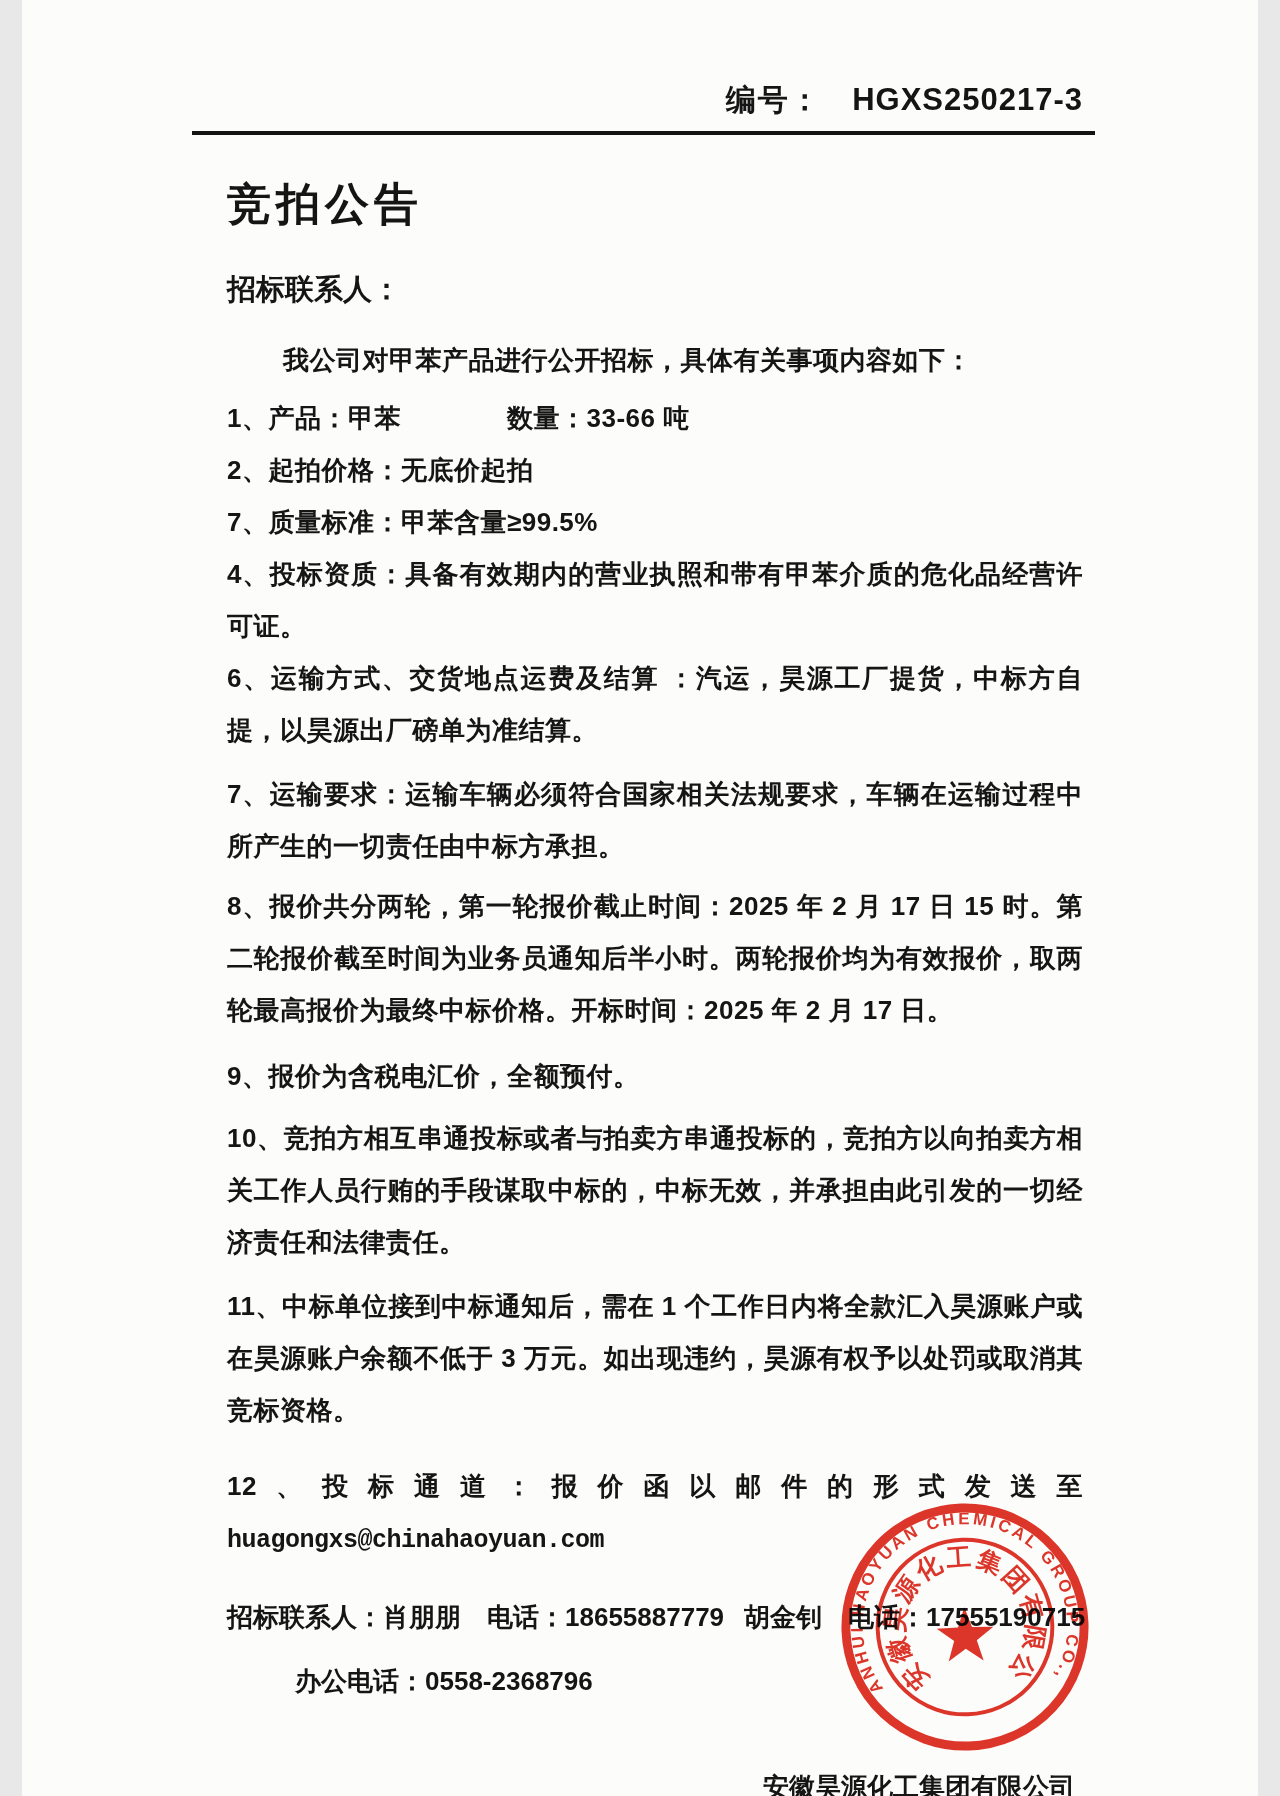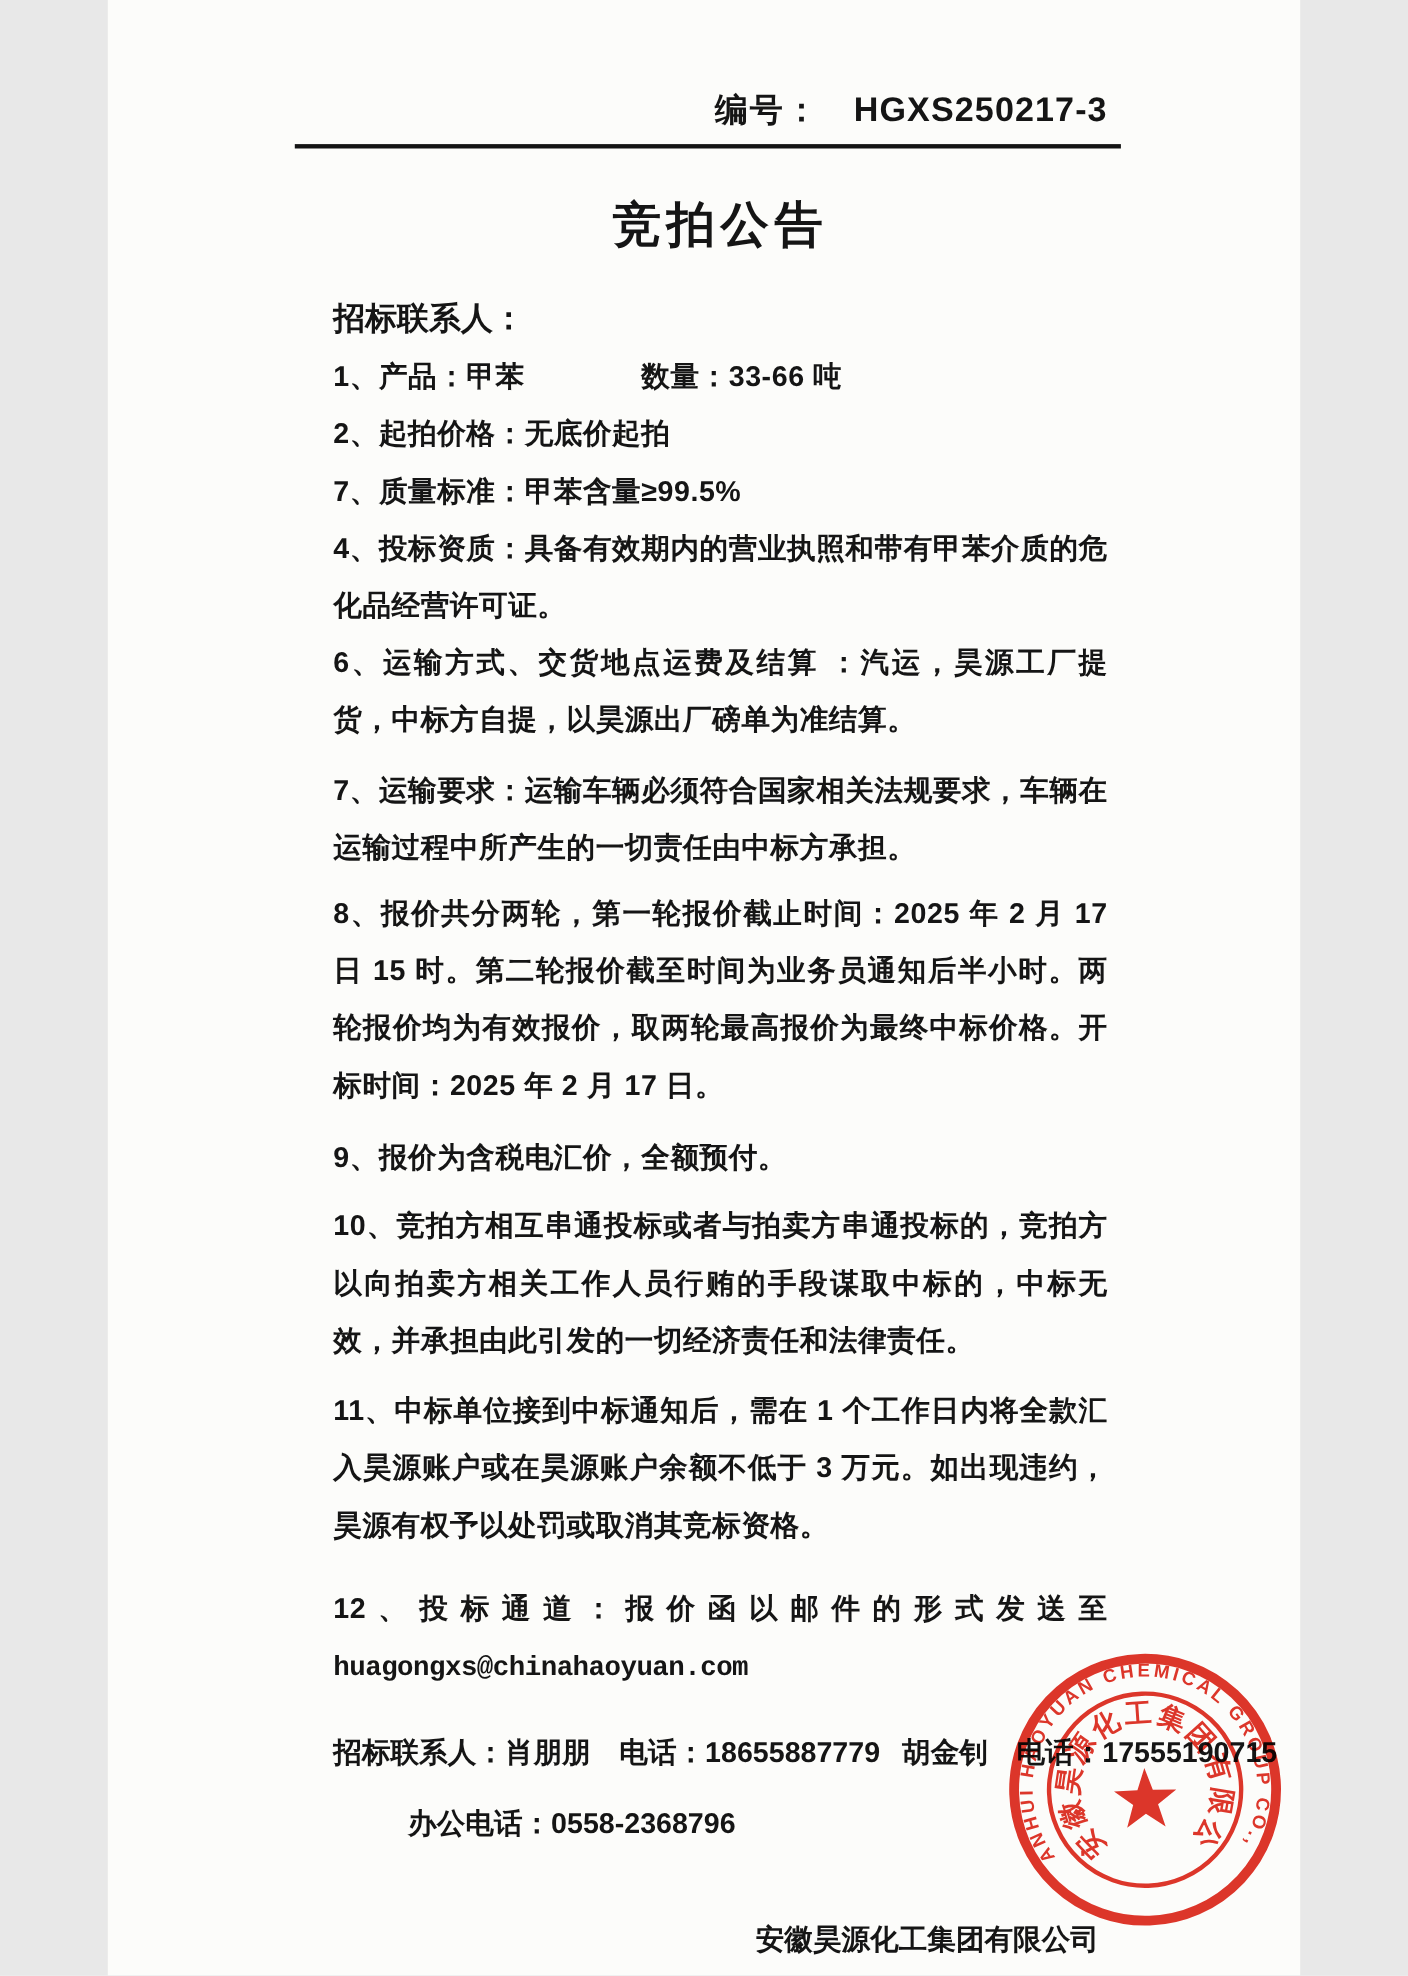--- a/index.html
+++ b/index.html
@@ -1,20 +1,20 @@
 <!DOCTYPE html>
 <html style="--stamp: #dd2418;"><head>
 <meta charset="utf-8">
 <style>
   :root { --stamp: #dd2418; --ink: #151515; }
   * { margin: 0; padding: 0; box-sizing: border-box; }
   html, body { background: #e8e8e8; }
   .doc {
     position: relative;
-    width: 1084px;
+    width: 1236px;
     height: 1796px;
     margin: 0 auto;
     background: #fcfcfa;
     overflow: hidden;
     color: var(--ink);
     font-family: "Liberation Sans", "DejaVu Sans", sans-serif;
   }
   .content { padding: 0 175px 0 205px; }
 
   .doc-number {
@@ -26,21 +26,21 @@
   .doc-number .label { font-size: 30px; letter-spacing: 2px; }
   .doc-number .code  { font-size: 31px; letter-spacing: 1px; margin-left: 26px; }
 
   .rule {
     margin: 10px -12px 0 -35px;
     border-top: 4px solid #141414;
   }
 
   .title {
     margin-top: 40px;
-    text-align: center;
+    text-align: left;
     font-size: 44px;
     font-weight: 700;
     letter-spacing: 5px;
   }
 
   .salutation {
     margin-top: 36px;
     font-size: 29px;
     font-weight: 600;
   }
@@ -132,20 +132,21 @@
       <span class="label">编号：</span>
       <span class="code">HGXS250217-3</span>
     </div>
 
     <div class="rule"></div>
 
     <h1 class="title">竞拍公告</h1>
 
     <p class="salutation">招标联系人：</p>
 
+    <p class="para intro">我公司对甲苯产品进行公开招标，具体有关事项内容如下：</p>
 
     <p class="para mt6">1、产品：甲苯　　　　数量：33-66 吨</p>
     <p class="para">2、起拍价格：无底价起拍</p>
     <p class="para">7、质量标准：甲苯含量≥99.5%</p>
     <p class="para">4、投标资质：具备有效期内的营业执照和带有甲苯介质的危化品经营许可证。</p>
     <p class="para">6、运输方式、交货地点运费及结算 ：汽运，昊源工厂提货，中标方自提，以昊源出厂磅单为准结算。</p>
     <p class="para mt12">7、运输要求：运输车辆必须符合国家相关法规要求，车辆在运输过程中所产生的一切责任由中标方承担。</p>
     <p class="para mt8">8、报价共分两轮，第一轮报价截止时间：2025 年 2 月 17 日 15 时。第二轮报价截至时间为业务员通知后半小时。两轮报价均为有效报价，取两轮最高报价为最终中标价格。开标时间：2025 年 2 月 17 日。</p>
     <p class="para mt14">9、报价为含税电汇价，全额预付。</p>
     <p class="para mt10">10、竞拍方相互串通投标或者与拍卖方串通投标的，竞拍方以向拍卖方相关工作人员行贿的手段谋取中标的，中标无效，并承担由此引发的一切经济责任和法律责任。</p>

